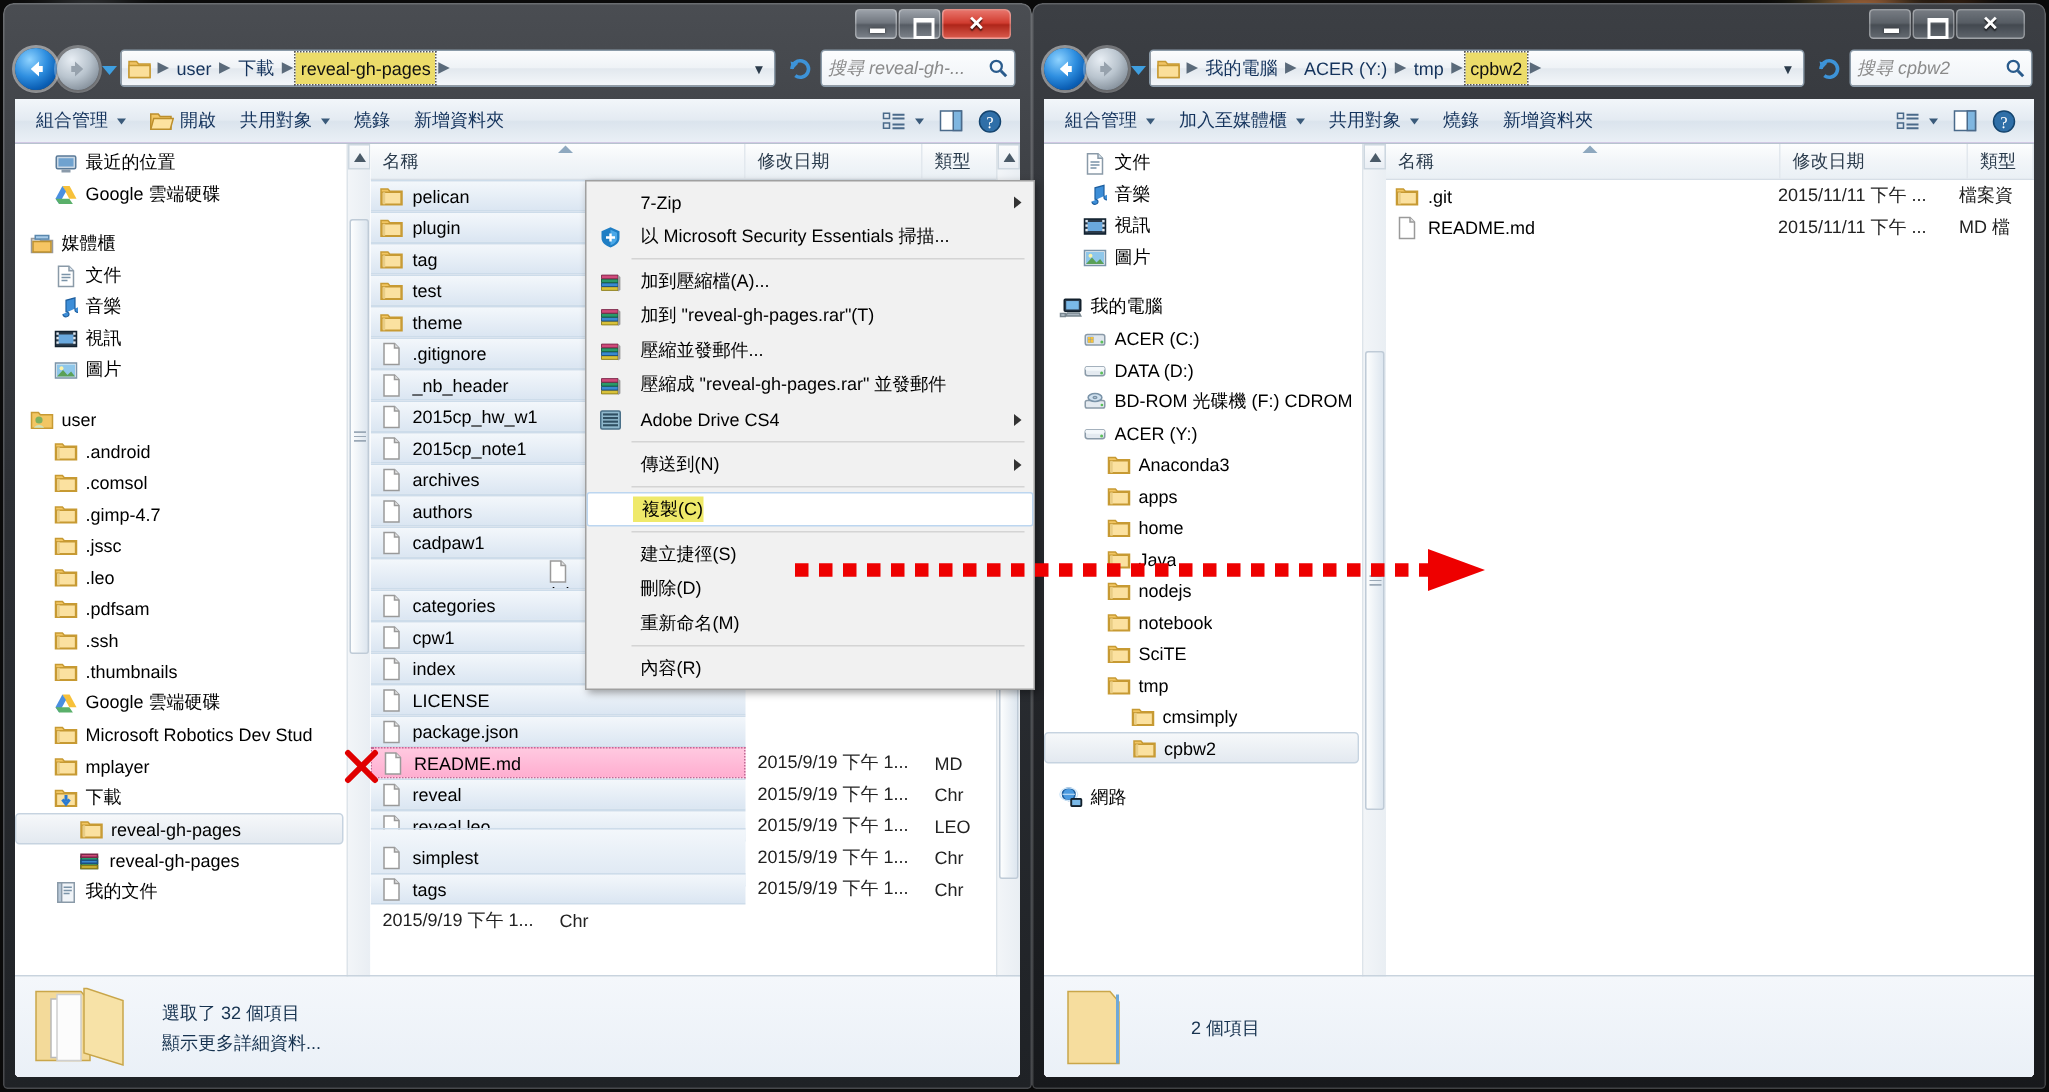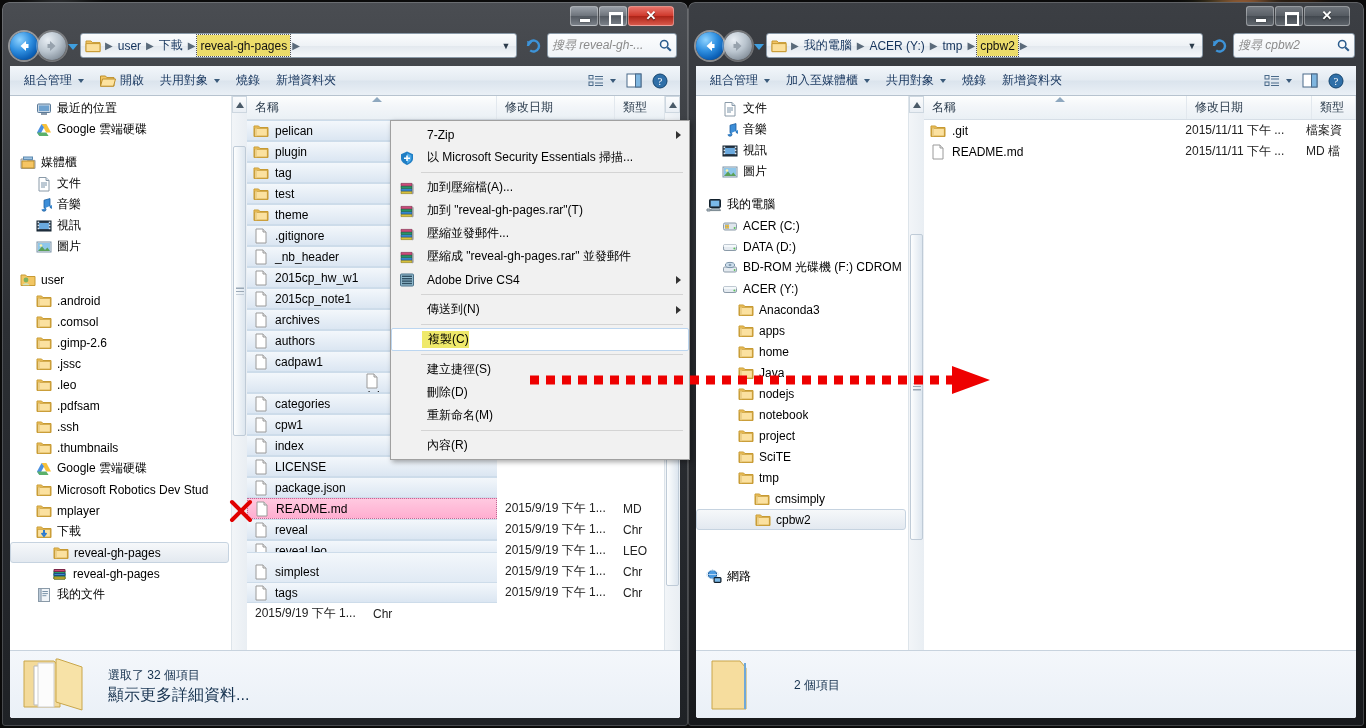--- a/index.html
+++ b/index.html
@@ -152,21 +152,21 @@
     display:flex;align-items:center;justify-content:center;color:#8c9aa8;font-size:9px;letter-spacing:1px;}
 
   
   .statusbar{
     position:absolute;left:0;right:0;bottom:0;height:68px;
     background:linear-gradient(180deg,#f4f7fb 0%,#eaf0f7 100%);
     border-top:1px solid #c8d3de; display:flex; align-items:center; padding-left:10px;
   }
   .st-text{margin-left:14px;line-height:20px;}
   .st-l1{font-size:12px;color:#16324f;}
-  .st-l2{font-size:16px;color:#16324f;}
+  .st-l2{font-size:12px;color:#16324f;}
 
   
   .ctx{
     position:absolute; background:#f1f1f1; border:1px solid #a0a0a0;
     box-shadow:2px 2px 5px rgba(0,0,0,.35); padding:2px 0; font-size:12px;
   }
   .mi{display:flex;align-items:center;height:23px;padding-left:2px;position:relative;color:#000;cursor:default;}
   .mi .ic{width:28px;display:flex;align-items:center;justify-content:center;flex:none;}
   .mi .tx{padding-left:6px;white-space:nowrap;}
   .mi .sub{position:absolute;right:8px;width:0;height:0;
@@ -382,21 +382,21 @@
                   <rect x="2.2" y="5.2" width="1.6" height="8" fill="#e9cd85"></rect>
                 </svg>
                 <span class="lbl">.comsol</span>
               </div>
               <div class="trow" style="padding-left:26px;margin-right:4px;">
                 <svg class="tico" viewBox="0 0 16 16">
                   <path d="M1 3 h4.6 l1.3 1.5 H15 v9 H1 Z" fill="#f2c663" stroke="#c79a33"></path>
                   <path d="M1.6 5.2 h12.8 v8 H1.6 Z" fill="#fbe1a0" stroke="#c79a33"></path>
                   <rect x="2.2" y="5.2" width="1.6" height="8" fill="#e9cd85"></rect>
                 </svg>
-                <span class="lbl">.gimp-2.6</span>
+                <span class="lbl">.gimp-4.7</span>
               </div>
               <div class="trow" style="padding-left:26px;margin-right:4px;">
                 <svg class="tico" viewBox="0 0 16 16">
                   <path d="M1 3 h4.6 l1.3 1.5 H15 v9 H1 Z" fill="#f2c663" stroke="#c79a33"></path>
                   <path d="M1.6 5.2 h12.8 v8 H1.6 Z" fill="#fbe1a0" stroke="#c79a33"></path>
                   <rect x="2.2" y="5.2" width="1.6" height="8" fill="#e9cd85"></rect>
                 </svg>
                 <span class="lbl">.jssc</span>
               </div>
               <div class="trow" style="padding-left:26px;margin-right:4px;">
@@ -1067,56 +1067,48 @@
                   <rect x="2.2" y="5.2" width="1.6" height="8" fill="#e9cd85"></rect>
                 </svg>
                 <span class="lbl">notebook</span>
               </div>
               <div class="trow" style="padding-left:42px;margin-right:4px;">
                 <svg class="tico" viewBox="0 0 16 16">
                   <path d="M1 3 h4.6 l1.3 1.5 H15 v9 H1 Z" fill="#f2c663" stroke="#c79a33"></path>
                   <path d="M1.6 5.2 h12.8 v8 H1.6 Z" fill="#fbe1a0" stroke="#c79a33"></path>
                   <rect x="2.2" y="5.2" width="1.6" height="8" fill="#e9cd85"></rect>
                 </svg>
-                <span class="lbl">project</span>
+                <span class="lbl">SciTE</span>
               </div>
               <div class="trow" style="padding-left:42px;margin-right:4px;">
                 <svg class="tico" viewBox="0 0 16 16">
                   <path d="M1 3 h4.6 l1.3 1.5 H15 v9 H1 Z" fill="#f2c663" stroke="#c79a33"></path>
                   <path d="M1.6 5.2 h12.8 v8 H1.6 Z" fill="#fbe1a0" stroke="#c79a33"></path>
                   <rect x="2.2" y="5.2" width="1.6" height="8" fill="#e9cd85"></rect>
                 </svg>
-                <span class="lbl">SciTE</span>
-              </div>
-              <div class="trow" style="padding-left:42px;margin-right:4px;">
-                <svg class="tico" viewBox="0 0 16 16">
-                  <path d="M1 3 h4.6 l1.3 1.5 H15 v9 H1 Z" fill="#f2c663" stroke="#c79a33"></path>
-                  <path d="M1.6 5.2 h12.8 v8 H1.6 Z" fill="#fbe1a0" stroke="#c79a33"></path>
-                  <rect x="2.2" y="5.2" width="1.6" height="8" fill="#e9cd85"></rect>
-                </svg>
                 <span class="lbl">tmp</span>
               </div>
               <div class="trow" style="padding-left:58px;margin-right:4px;">
                 <svg class="tico" viewBox="0 0 16 16">
                   <path d="M1 3 h4.6 l1.3 1.5 H15 v9 H1 Z" fill="#f2c663" stroke="#c79a33"></path>
                   <path d="M1.6 5.2 h12.8 v8 H1.6 Z" fill="#fbe1a0" stroke="#c79a33"></path>
                   <rect x="2.2" y="5.2" width="1.6" height="8" fill="#e9cd85"></rect>
                 </svg>
                 <span class="lbl">cmsimply</span>
               </div>
               <div class="trow sel" style="padding-left:58px;margin-right:4px;">
                 <svg class="tico" viewBox="0 0 16 16">
                   <path d="M1 3 h4.6 l1.3 1.5 H15 v9 H1 Z" fill="#f2c663" stroke="#c79a33"></path>
                   <path d="M1.6 5.2 h12.8 v8 H1.6 Z" fill="#fbe1a0" stroke="#c79a33"></path>
                   <rect x="2.2" y="5.2" width="1.6" height="8" fill="#e9cd85"></rect>
                 </svg>
                 <span class="lbl">cpbw2</span>
               </div>
               <div class="gap"></div>
-              <div class="trow" style="padding-left:10px;margin-right:4px;margin-top:24px;">
+              <div class="trow" style="padding-left:10px;margin-right:4px;">
                 <svg class="tico" viewBox="0 0 16 16">
                   <circle cx="6.5" cy="5.5" r="4.2" fill="#4a9ae0" stroke="#1d5e9e"></circle>
                   <path d="M2.3 5.5 h8.4 M6.5 1.3 a6 4.2 0 0 1 0 8.4 a6 4.2 0 0 1 0 -8.4" fill="none" stroke="#cfe6f8" stroke-width="0.8"></path>
                   <rect x="8" y="8.5" width="7" height="5" rx="0.6" fill="#2a3a4a" stroke="#12202c"></rect>
                   <rect x="8.8" y="9.3" width="5.4" height="3.4" fill="#7ab9e8"></rect>
                 </svg>
                 <span class="lbl">網路</span>
               </div>
             </div>
           <div class="vscroll">

